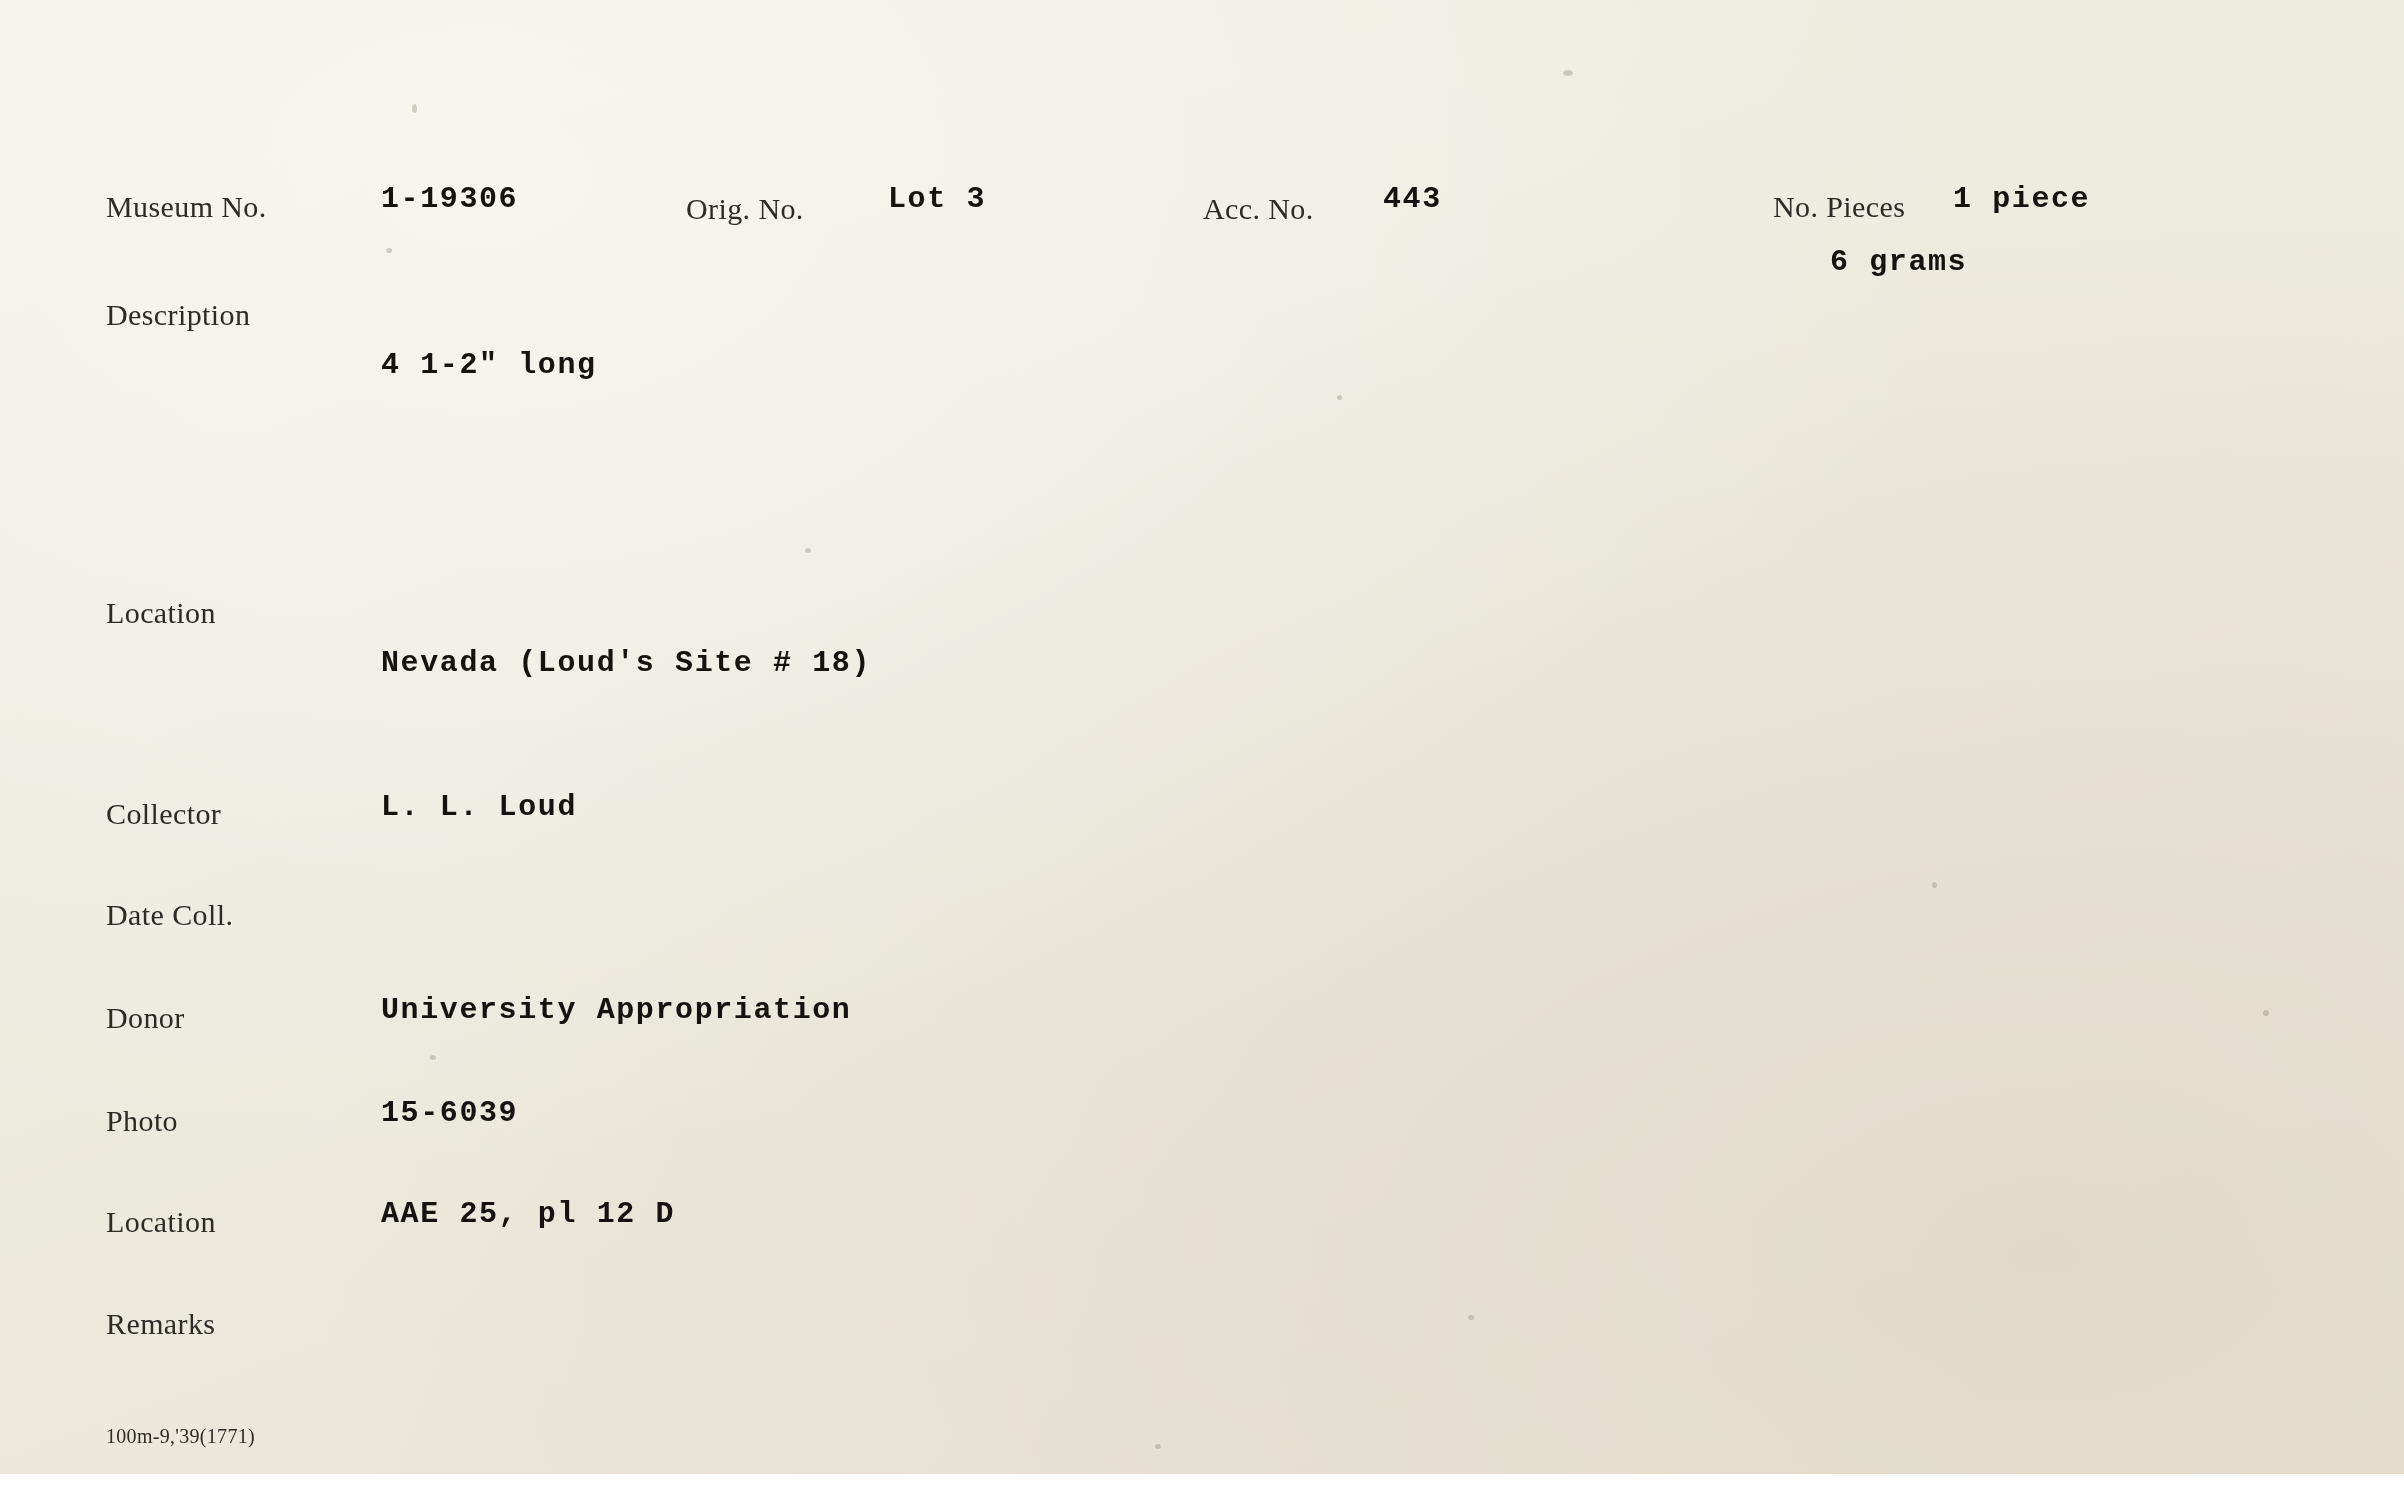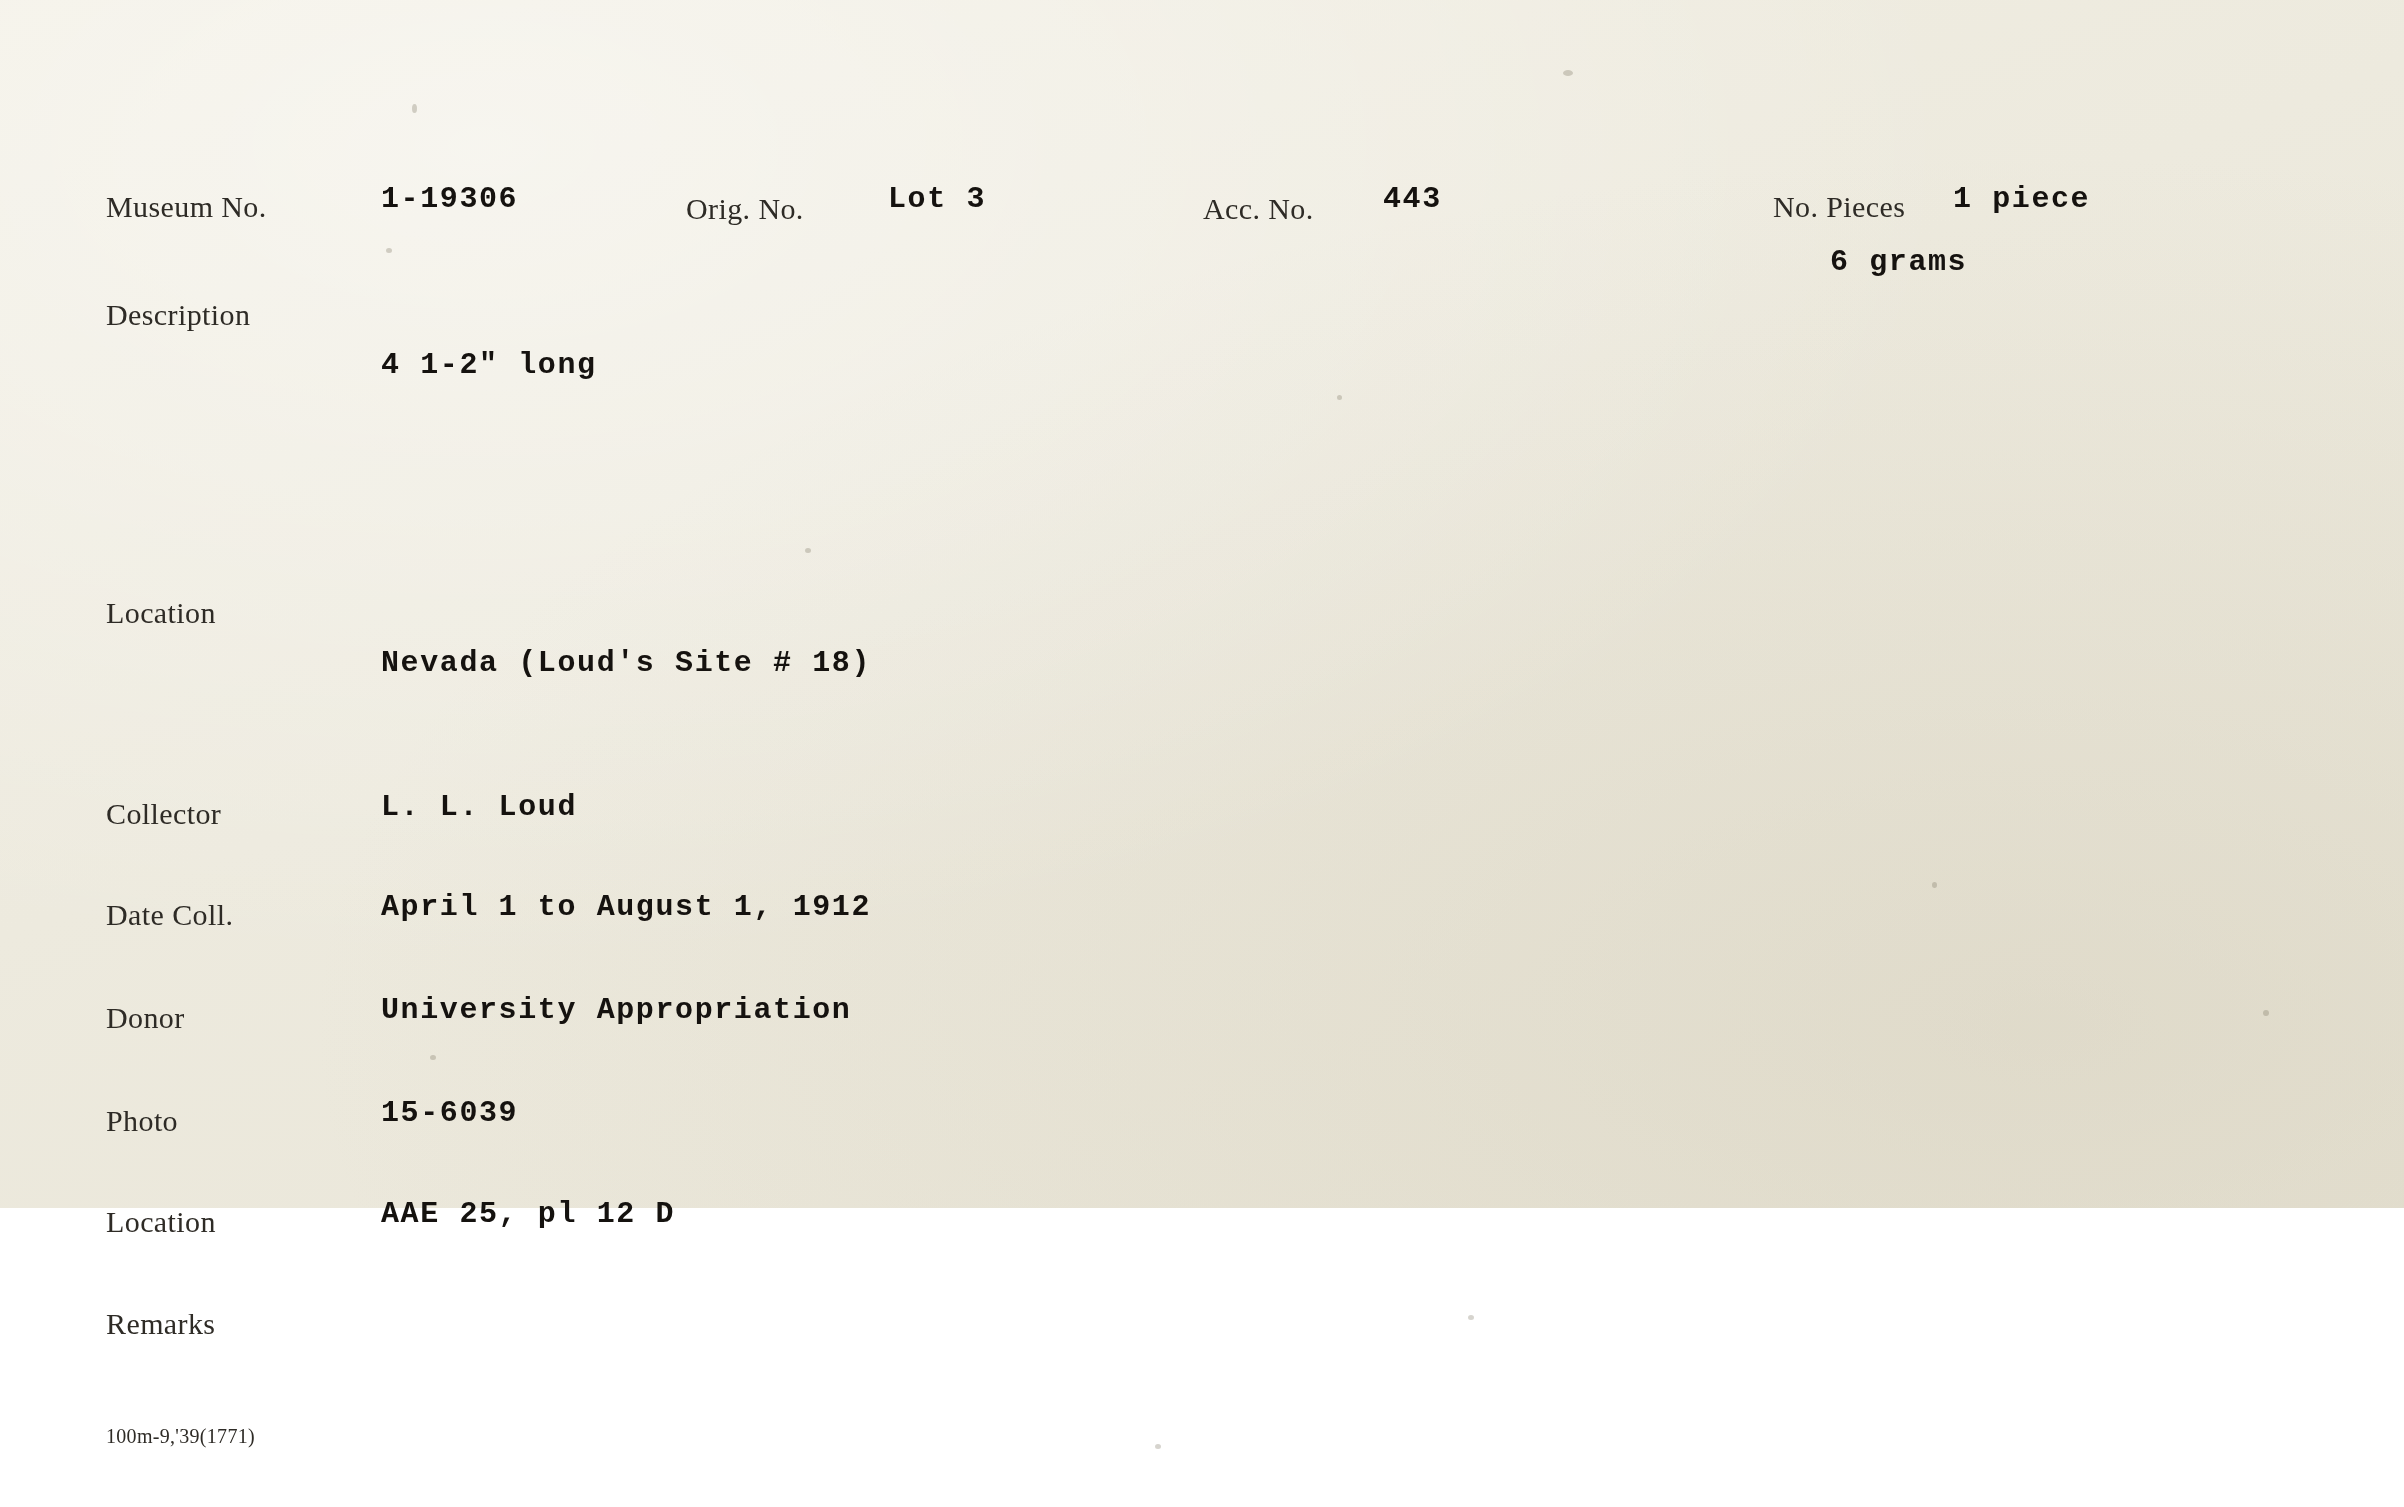--- a/index.html
+++ b/index.html
@@ -8,21 +8,21 @@
     background: #ffffff;
   }
   body {
     width: 2404px;
     height: 1507px;
     overflow: hidden;
   }
   .card {
     position: relative;
     width: 2404px;
-    height: 1208px;
+    height: 1474px;
     background: #efece0;
     background-image:
       radial-gradient(ellipse at 20% 12%, rgba(255,255,255,0.45) 0%, rgba(255,255,255,0) 55%),
       radial-gradient(ellipse at 85% 85%, rgba(205,198,176,0.35) 0%, rgba(205,198,176,0) 60%),
       linear-gradient(160deg, #f2efe4 0%, #edeade 45%, #e8e4d6 100%);
     box-sizing: border-box;
   }
   
   .speckle {
     position: absolute;
@@ -126,21 +126,20 @@
   <div class="field-label" id="lbl-desc">Description</div>
   <div class="field-value" id="val-desc2">4 1-2" long</div>
 
   <div class="field-label" id="lbl-loc">Location</div>
   <div class="field-value" id="val-loc2">Nevada (Loud's Site # 18)</div>
 
   <div class="field-label" id="lbl-coll">Collector</div>
   <div class="field-value" id="val-coll">L. L. Loud</div>
 
   <div class="field-label" id="lbl-date">Date Coll.</div>
-  <div class="field-value" id="val-date">April 1 to August 1, 1912</div>
 
   <div class="field-label" id="lbl-donor">Donor</div>
   <div class="field-value" id="val-donor">University Appropriation</div>
 
   <div class="field-label" id="lbl-photo">Photo</div>
   <div class="field-value" id="val-photo">15-6039</div>
 
   <div class="field-label" id="lbl-pub">Location</div>
   <div class="field-value" id="val-pub">AAE 25, pl 12 D</div>
 

